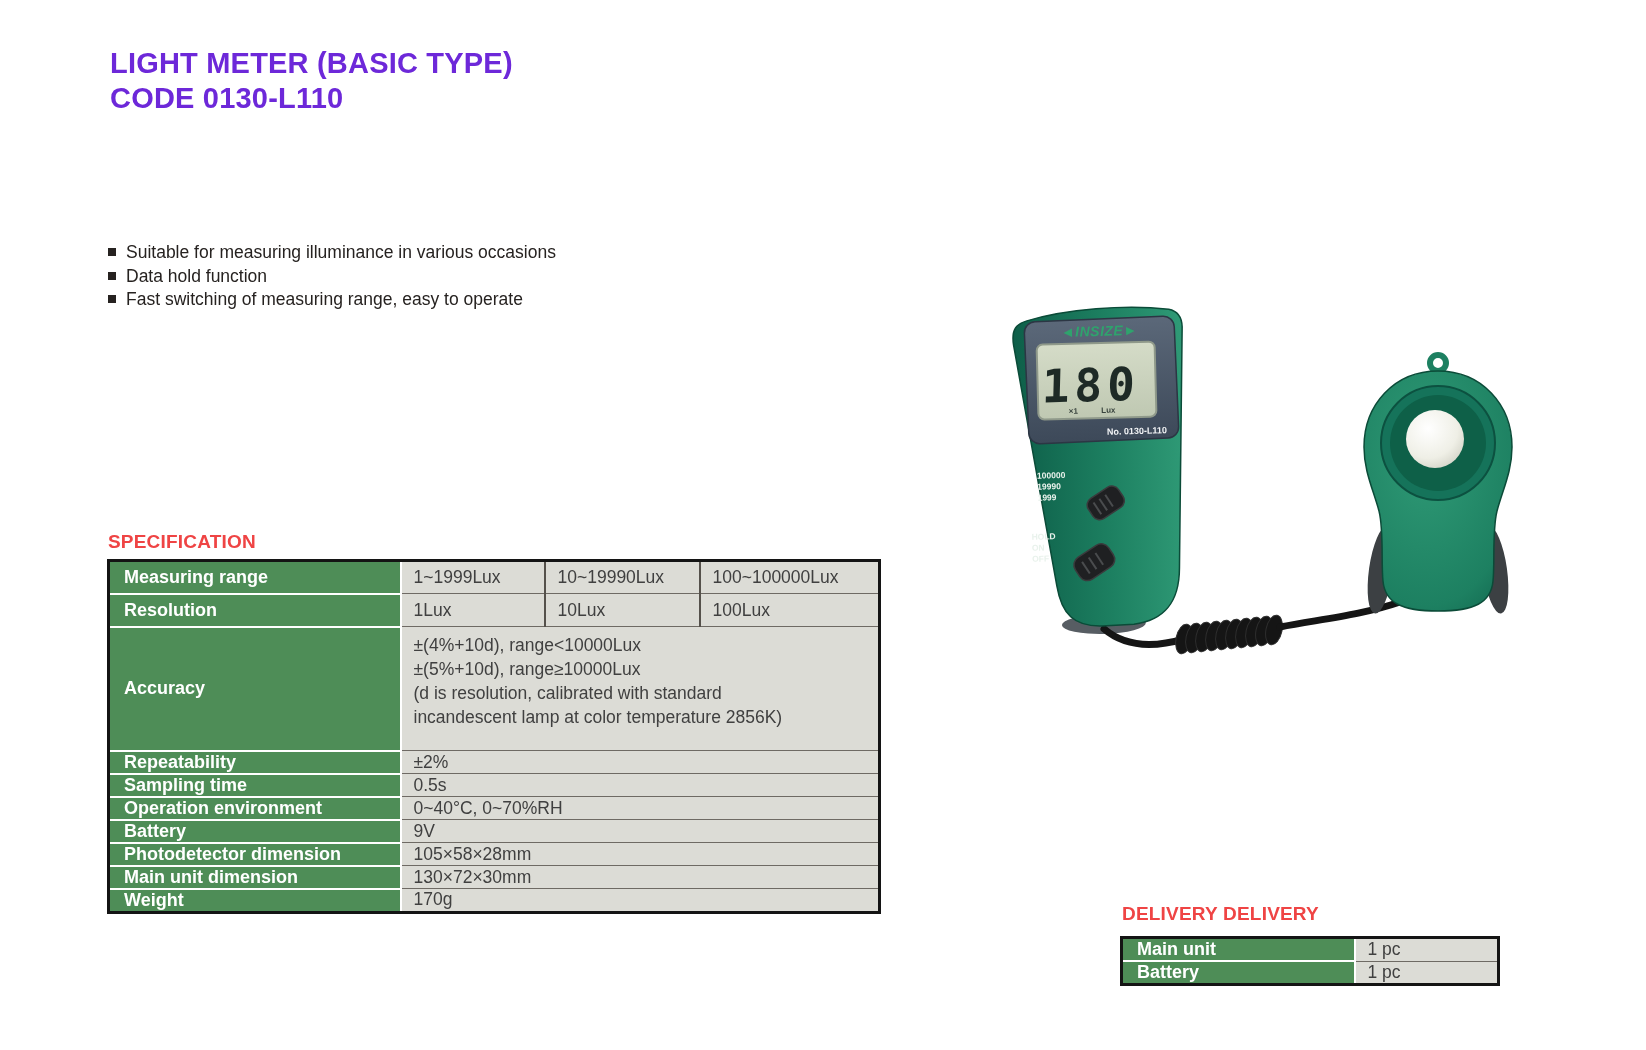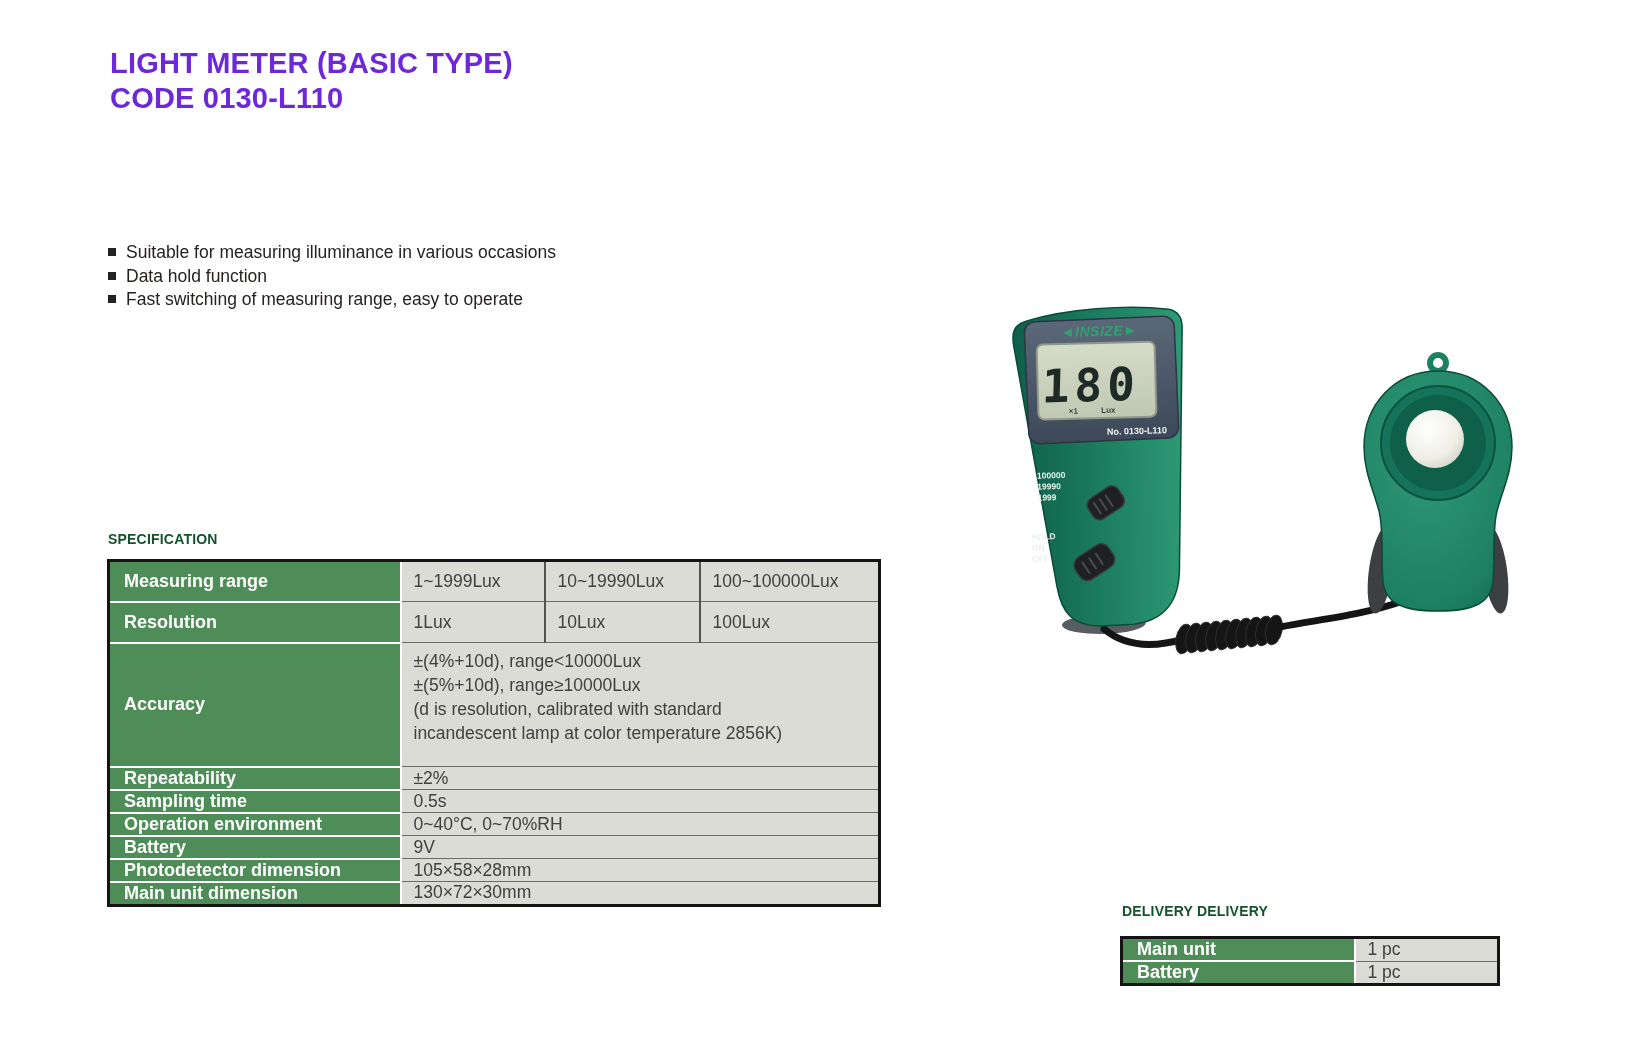--- a/index.html
+++ b/index.html
@@ -8,38 +8,38 @@
 
   .page-title{position:absolute;left:110px;top:46px;font-size:29px;line-height:35px;
               font-weight:bold;color:#6d28d9;letter-spacing:.2px;}
 
   .features{position:absolute;left:108px;top:241px;list-style:none;margin:0;padding:0;
             font-size:17.5px;line-height:23.5px;}
   .features li{display:flex;align-items:flex-start;}
   .bullet{width:8px;height:8px;background:#262220;display:inline-block;
           margin:7px 10px 0 0;flex:0 0 auto;}
 
-  .section-heading{position:absolute;font-size:14px;font-weight:bold;color:#14532d;
+  .section-heading{position:absolute;font-size:19px;font-weight:bold;color:#ef4444;
                    letter-spacing:.2px;white-space:nowrap;}
   #spec-heading{left:108px;top:531px;}
   #delivery-heading{left:1122px;top:903px;}
 
   table.green-table{border-collapse:collapse;table-layout:fixed;
                     border:3px solid #141414;background:#ffffff;}
   #spec-table{position:absolute;left:107px;top:559px;width:771px;}
   #delivery-table{position:absolute;left:1120px;top:936px;width:377px;padding-left:16px;}
 
   td{font-size:17.5px;vertical-align:middle;overflow:hidden;white-space:nowrap;}
   td.cell-label{background:#4e8d57;color:#ffffff;font-weight:bold;font-size:18px;
                 padding:0 0 0 14px;border-top:2px solid #ffffff;border-bottom:2px solid #ffffff;
                 border-right:2px solid #ffffff;}
   td.cell-val{background:#dcdcd6;color:#404040;padding:0 0 0 12px;
               border-top:1px solid #6e6a64;border-bottom:1px solid #6e6a64;}
   td.cell-val + td.cell-val{border-left:2px solid #55514b;}
-  tr.row-top{height:41px;}
+  tr.row-top{height:33px;}
   tr.row-std{height:21px;}
   tr.row-acc{height:124px;}
   td.cell-multiline{white-space:normal;vertical-align:top;padding-top:6px;line-height:24px;}
 
   #device-figure{position:absolute;left:930px;top:275px;width:630px;height:405px;}
 </style>
 </head>
 <body>
 
 <div class="page-title">
@@ -109,20 +109,24 @@
         <td class="cell-label">Battery</td>
         <td class="cell-val" colspan="3">9V</td>
       </tr>
       <tr class="row-std">
         <td class="cell-label">Photodetector dimension</td>
         <td class="cell-val" colspan="3">105×58×28mm</td>
       </tr>
       <tr class="row-std">
         <td class="cell-label">Main unit dimension</td>
         <td class="cell-val" colspan="3">130×72×30mm</td>
+      </tr>
+      <tr class="row-std">
+        <td class="cell-label">Weight</td>
+        <td class="cell-val" colspan="3">170g</td>
       </tr>
     </tbody>
 </table>
 
 <div class="section-heading" id="delivery-heading">DELIVERY DELIVERY</div>
 
 <table class="green-table" id="delivery-table">
   <colgroup>
       <col style="width:233px">
       <col style="width:144px">

